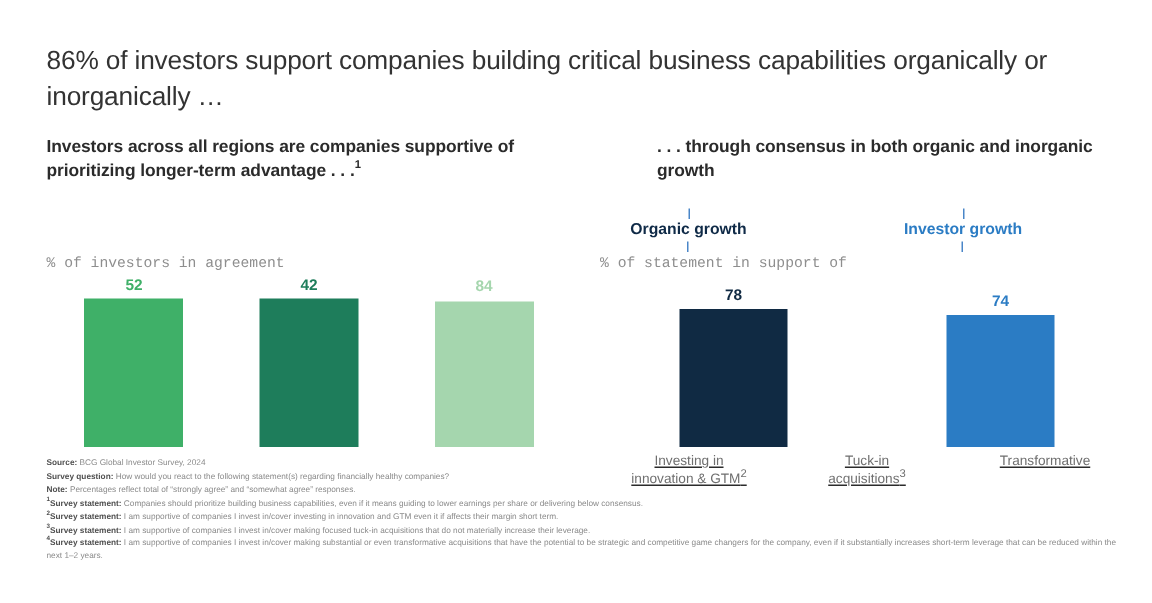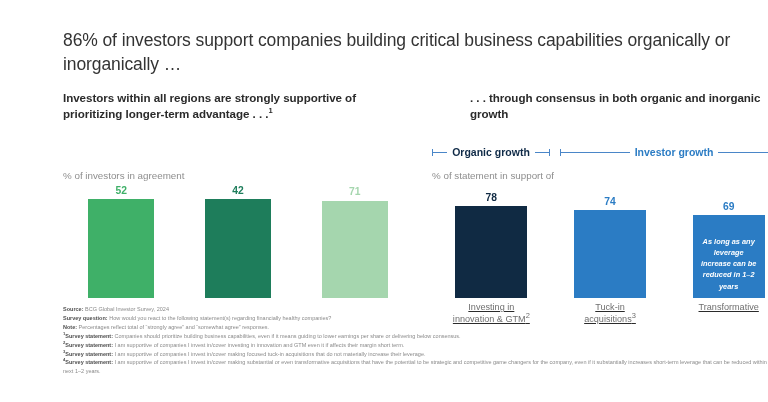--- a/index.html
+++ b/index.html
@@ -12,21 +12,20 @@
     height: 402px;
     font-family: "Liberation Sans", sans-serif;
     color: #2b2b2b;
     overflow: hidden;
     position: relative;
   }
   .slide {
     position: absolute;
     inset: 0;
     background: #ffffff;
-    margin-left: 32px;
   }
 
   
   .headline {
     position: absolute;
     left: 31px;
     top: 28px;
     width: 710px;
     font-size: 17.5px;
     line-height: 1.38;
@@ -60,20 +59,21 @@
     width: 356px;
     height: 20px;
   }
   .band {
     position: absolute;
     top: 0;
     height: 20px;
     display: flex;
     align-items: center;
     gap: 5px;
+    flex-direction: column;
   }
   .band-organic   { left: 0px;   width: 118px; }
   .band-inorganic { left: 128px; width: 228px; }
   .band-line {
     flex: 1 1 auto;
     height: 1px;
     background: #4a86c8;
     position: relative;
   }
   .band-line::before,
@@ -97,20 +97,21 @@
   }
   .band-organic .band-label   { color: #0f2a47; }
   .band-inorganic .band-label { color: #2b7cc4; }
 
   
   .axis-caption {
     position: absolute;
     font-size: 9.8px;
     color: #8e8e8e;
     font-weight: 400;
+    font-family: Liberation Mono, monospace;
   }
   .axis-caption-left  { left: 31px;  top: 170px; }
   .axis-caption-right { left: 400px; top: 170px; }
 
   
   .chart {
     position: absolute;
     top: 186px;
     height: 112px;
   }
@@ -198,21 +199,21 @@
   }
 </style>
 </head>
 <body>
 
 <div class="slide">
 
   <div class="headline">86% of investors support companies building critical business capabilities organically or inorganically …</div>
 
   <div class="subhead subhead-left">
-    <span>Investors within all regions are strongly supportive of prioritizing longer-term advantage . . .</span><span class="sup">1</span>
+    <span>Investors across all regions are companies supportive of prioritizing longer-term advantage . . .</span><span class="sup">1</span>
   </div>
 
   <div class="subhead subhead-right">. . . through consensus in both organic and inorganic growth</div>
 
   <div class="band-row">
     <div class="band band-organic">
       <div class="band-line cap-left-only"></div>
       <div class="band-label">Organic growth</div>
       <div class="band-line cap-right-only"></div>
     </div>
@@ -230,41 +231,35 @@
     <div class="bars" id="left-bars">
         <div class="bar-slot">
           <div class="bar-value" style="color: rgb(63, 176, 104);">52</div>
           <div class="bar-rect" style="background: rgb(63, 176, 104); height: 99.42px;"></div>
         </div>
         <div class="bar-slot">
           <div class="bar-value" style="color: rgb(30, 125, 91);">42</div>
           <div class="bar-rect" style="background: rgb(30, 125, 91); height: 101.36px;"></div>
         </div>
         <div class="bar-slot">
-          <div class="bar-value" style="color: rgb(165, 214, 174);">71</div>
+          <div class="bar-value" style="color: rgb(165, 214, 174);">84</div>
           <div class="bar-rect" style="background: rgb(165, 214, 174); height: 97.48px;"></div>
         </div>
       </div>
   </div>
 
   <div class="chart chart-right">
     <div class="bars" id="right-bars">
         <div class="bar-slot">
           <div class="bar-value" style="color: rgb(16, 42, 67);">78</div>
           <div class="bar-rect" style="background: rgb(16, 42, 67); height: 91.66px;"></div>
         </div>
         <div class="bar-slot">
           <div class="bar-value" style="color: rgb(43, 124, 196);">74</div>
           <div class="bar-rect" style="background: rgb(43, 124, 196); height: 87.78px;"></div>
-        </div>
-        <div class="bar-slot">
-          <div class="bar-value" style="color: rgb(43, 124, 196);">69</div>
-          <div class="bar-rect" style="background: rgb(43, 124, 196); height: 82.93px;">
-            <div class="bar-inner-note">As long as any leverage increase can be reduced in 1–2 years</div>
-          </div>
         </div>
       </div>
   </div>
   <div class="cat-row cat-row-right" id="right-cats">
       <div class="cat-cell">
         <div>Investing in</div>
         <div>innovation &amp; GTM<span class="sup">2</span></div>
       </div>
       <div class="cat-cell">
         <div>Tuck-in</div>

